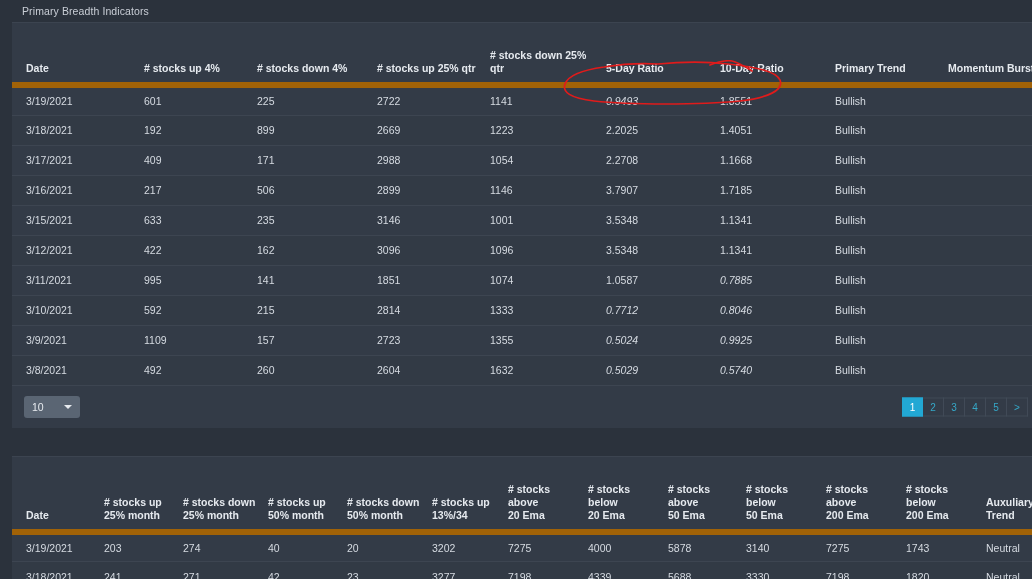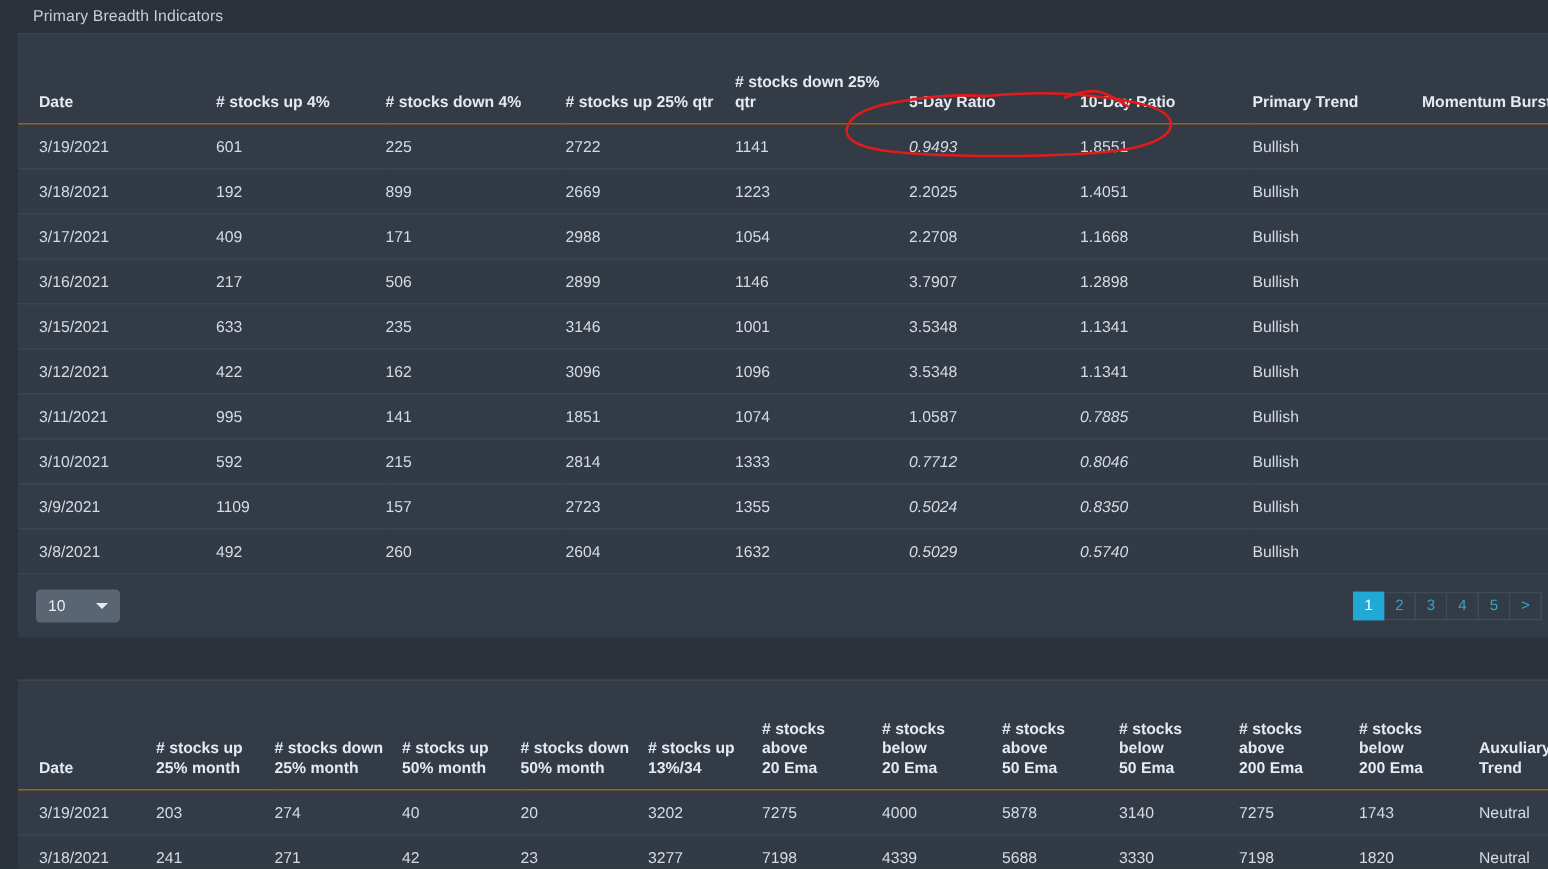--- a/index.html
+++ b/index.html
@@ -45,21 +45,21 @@
     border-collapse: collapse;
     table-layout: fixed;
   }
   table.grid thead th {
     font-size: 10.5px;
     font-weight: bold;
     color: #e6eaef;
     text-align: left;
     padding: 7px 6px 7px 0;
     background: #333b47;
-    border-bottom: 1px solid #a16207;
+    border-bottom: 6px solid #a16207;
     vertical-align: bottom;
     line-height: 13px;
     white-space: pre-line;
   }
   table.grid tbody td {
     font-size: 10.5px;
     color: #d6dbe2;
     padding: 0 6px 0 0;
     height: 30px;
     background: #333b47;
@@ -218,21 +218,21 @@
             <td class="v-link">Bullish</td>
             <td class=""></td>
           </tr>
           <tr>
             <td class="pad-left">3/16/2021</td>
             <td class="">217</td>
             <td class="">506</td>
             <td class="">2899</td>
             <td class="">1146</td>
             <td class="v-green">3.7907</td>
-            <td class="v-cyan">1.2898</td>
+            <td class="v-cyan">1.7185</td>
             <td class="v-link">Bullish</td>
             <td class=""></td>
           </tr>
           <tr>
             <td class="pad-left">3/15/2021</td>
             <td class="">633</td>
             <td class="">235</td>
             <td class="">3146</td>
             <td class="">1001</td>
             <td class="v-green">3.5348</td>
@@ -273,21 +273,21 @@
             <td class="v-link">Bullish</td>
             <td class=""></td>
           </tr>
           <tr>
             <td class="pad-left">3/9/2021</td>
             <td class="">1109</td>
             <td class="">157</td>
             <td class="">2723</td>
             <td class="">1355</td>
             <td class="v-amber">0.5024</td>
-            <td class="v-amber">0.8350</td>
+            <td class="v-amber">0.9925</td>
             <td class="v-link">Bullish</td>
             <td class=""></td>
           </tr>
           <tr>
             <td class="pad-left">3/8/2021</td>
             <td class="">492</td>
             <td class="">260</td>
             <td class="">2604</td>
             <td class="">1632</td>
             <td class="v-amber">0.5029</td>

